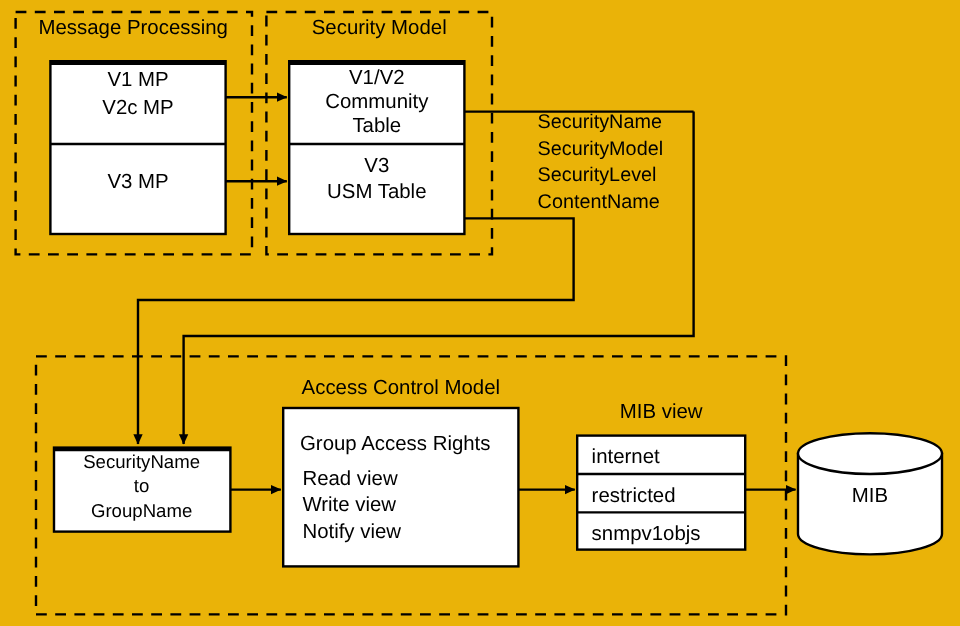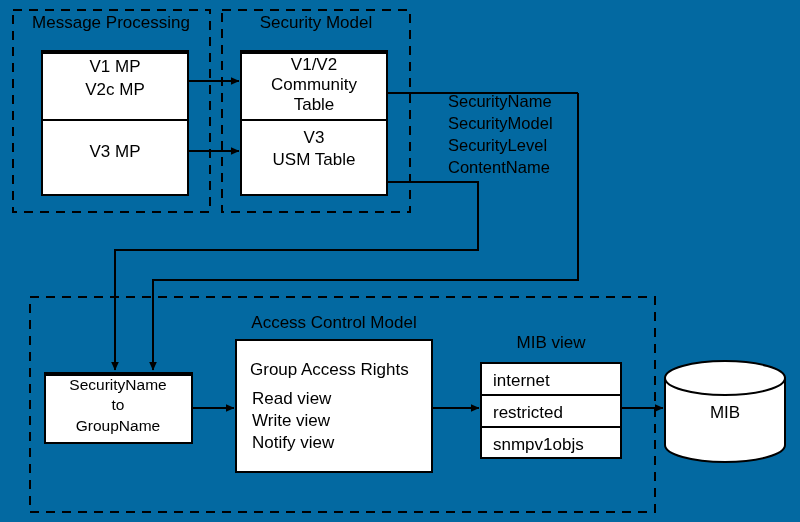--- a/index.html
+++ b/index.html
@@ -4,21 +4,21 @@
 <style>
   html, body {
     margin: 0;
     padding: 0;
     background: #ffffff;
   }
   #diagram-root {
     position: relative;
     width: 800px;
     height: 522px;
-    background: #0369a1;
+    background: #eab308;
     font-family: "Liberation Sans", sans-serif;
   }
   svg#diagram-canvas {
     position: absolute;
     left: 0;
     top: 0;
     width: 800px;
     height: 522px;
     display: block;
   }

